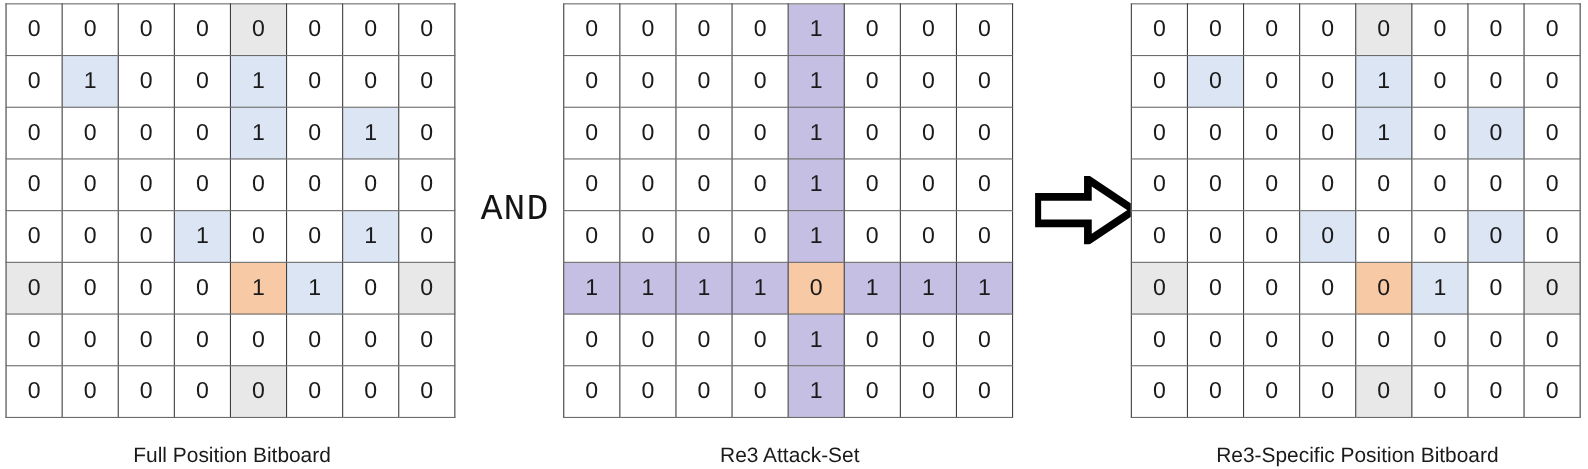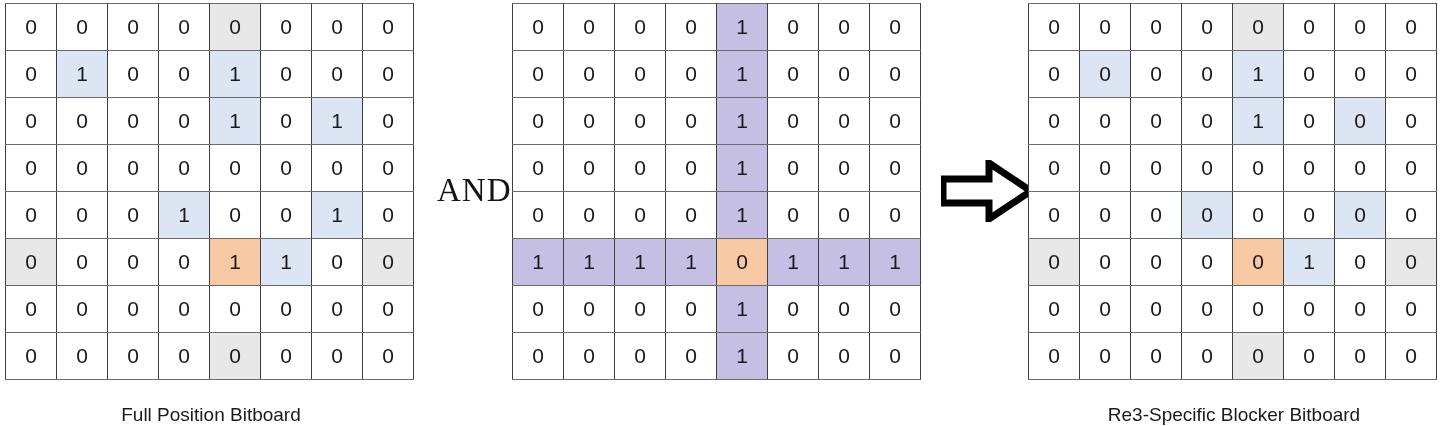--- a/index.html
+++ b/index.html
@@ -39,21 +39,21 @@
   #board-1{left:5px;top:3px;}
   #board-2{left:512px;top:3px;}
   #board-3{left:1028px;top:3px;}
 
   
   .op{
     position:absolute;
     font-size:33px;
     color:#141414;
     letter-spacing:1px;
-    font-family:Liberation Serif, serif;
+    font-family:Liberation Mono, monospace;
   }
   #op-and{left:437px;top:172px;}
   #op-arrow{left:941px;top:160px;width:92px;height:62px;}
   #op-arrow svg{display:block;}
 
   
   .caption{
     position:absolute;
     top:404px;
     font-size:19px;
@@ -328,15 +328,16 @@
           <td class="c-white">0</td>
           <td class="c-gray">0</td>
           <td class="c-white">0</td>
           <td class="c-white">0</td>
           <td class="c-white">0</td>
         </tr>
       </tbody>
     </table>
 
   <div class="caption" id="caption-1">Full Position Bitboard</div>
-  <div class="caption" id="caption-3">Re3-Specific Blocker Bitboard</div>
+  <div class="caption" id="caption-2">Re3 Attack-Set</div>
+  <div class="caption" id="caption-3">Re3-Specific Position Bitboard</div>
 
 </div>
 
 </body></html>

